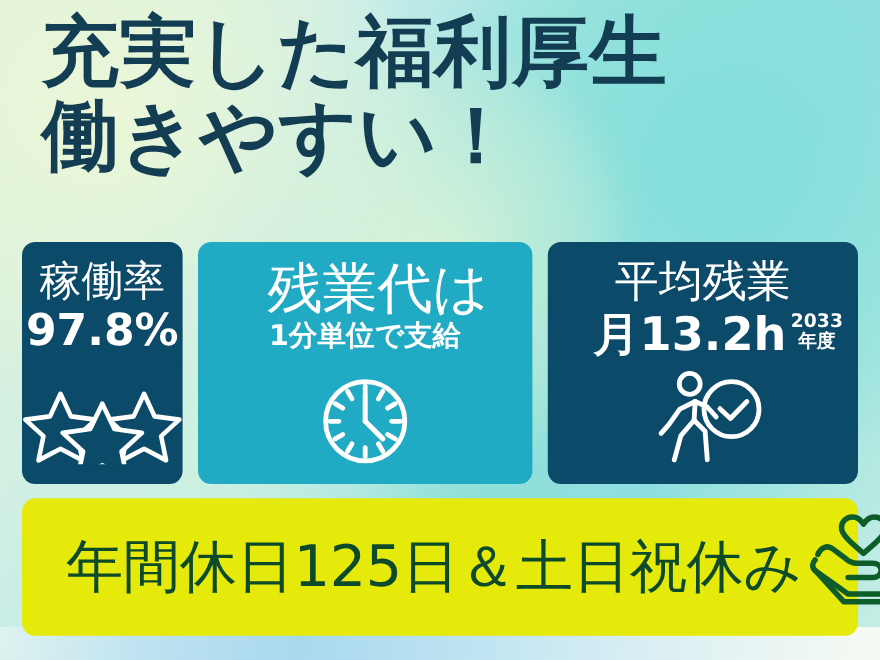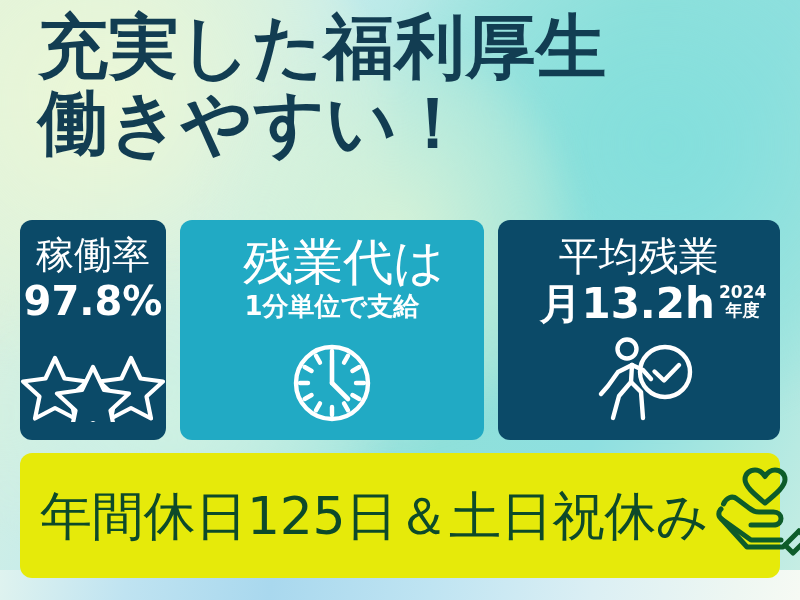--- a/index.html
+++ b/index.html
@@ -183,21 +183,21 @@
     position: absolute;
     left: 20px;
     top: 453px;
     width: 760px;
     height: 125px;
     background: #e6ea0a;
     border-radius: 12px;
     display: flex;
     align-items: center;
     justify-content: flex-start;
-    padding-left: 20px;
+    padding-left: 40px;
     box-sizing: border-box;
   }
   .banner-text {
     color: #0d4a2a;
     font-size: 52px;
     font-weight: 400;
     line-height: 1;
     white-space: nowrap;
     letter-spacing: -0.005em;
   }
@@ -259,21 +259,21 @@
           <line x1="43" y1="43" x2="59" y2="59" stroke-width="4.6"></line>
         </svg>
       </div>
     </div>
 
     <div class="card card-3">
       <div class="card-title">平均残業</div>
       <div class="card-value">
         <span>月13.2h</span>
         <span class="sup-note">
-          <span>2024</span>
+          <span>2033</span>
           <span>年度</span>
         </span>
       </div>
       <div class="card-icon">
         <svg width="108" height="92" viewBox="0 0 108 92" fill="none" stroke="#ffffff" stroke-width="4.4" stroke-linecap="round" stroke-linejoin="round">
           <circle cx="80" cy="38" r="25"></circle>
           <polyline points="69.5,37.5 79,46.5 94,31"></polyline>
           <circle cx="42" cy="15" r="9.5"></circle>
           <path d="M47 31 L33 38 L23 52 L16 60"></path>
           <path d="M47 31 L58 36 L66 45"></path>

